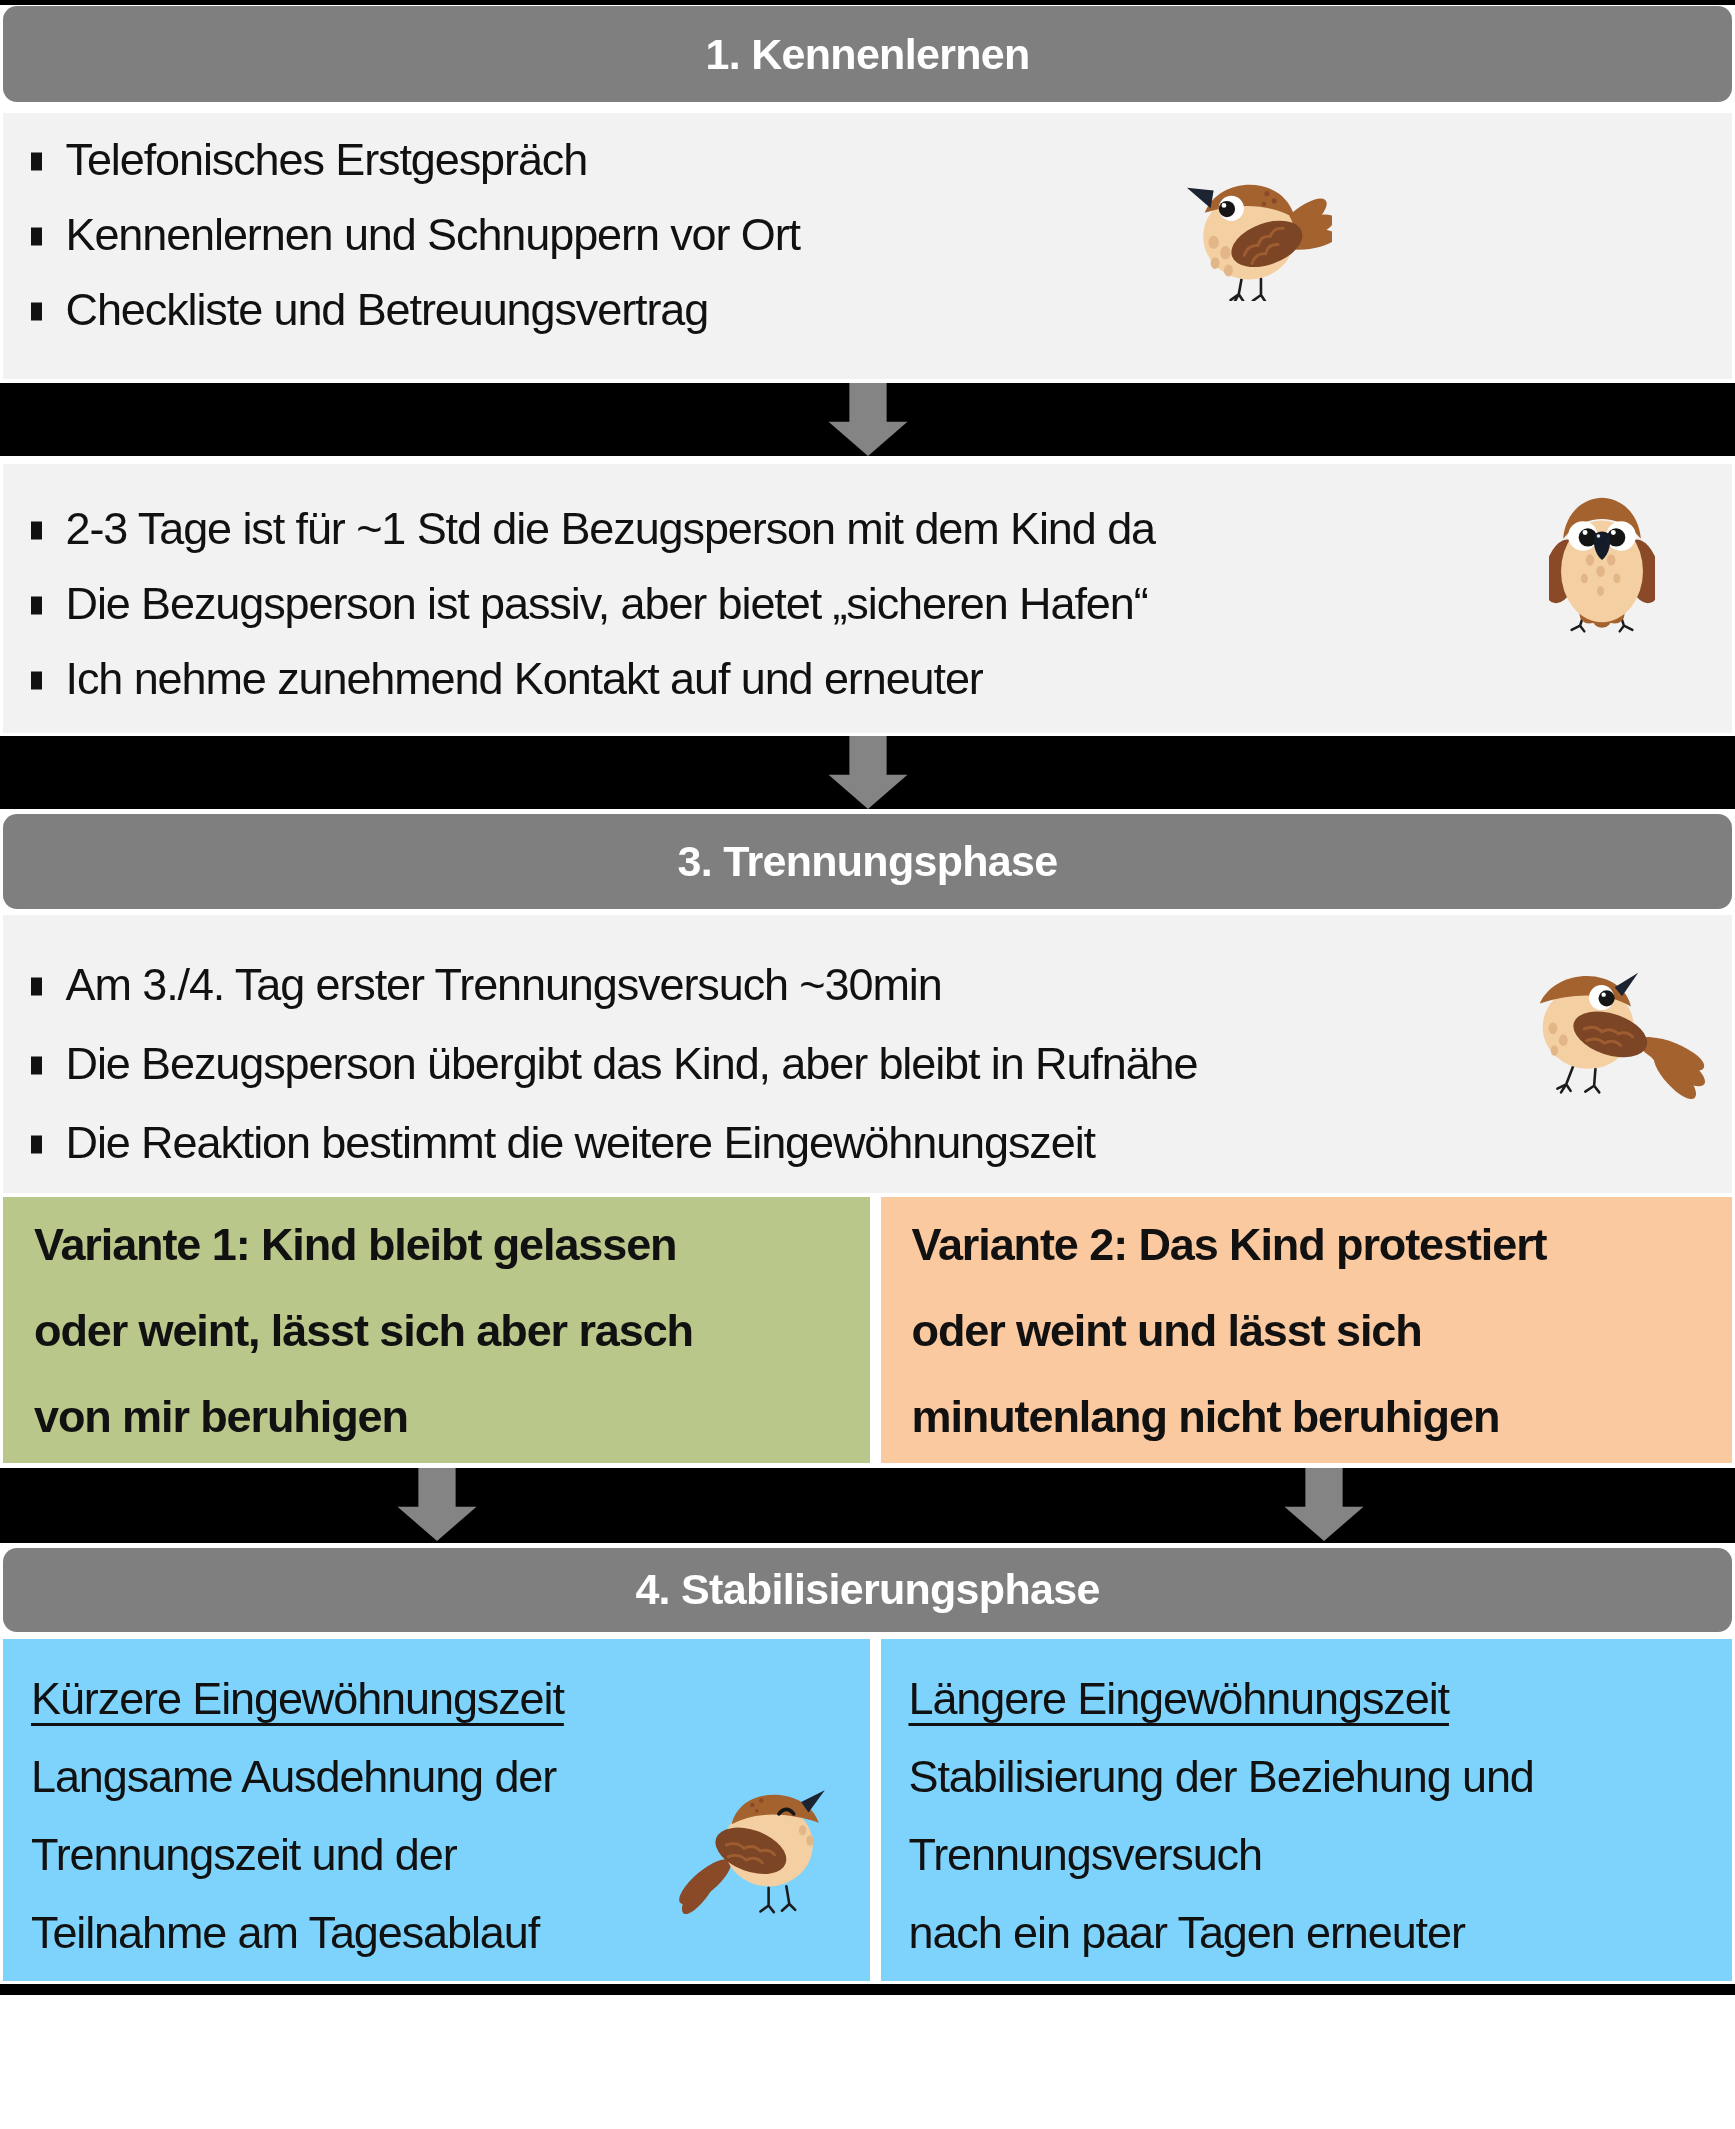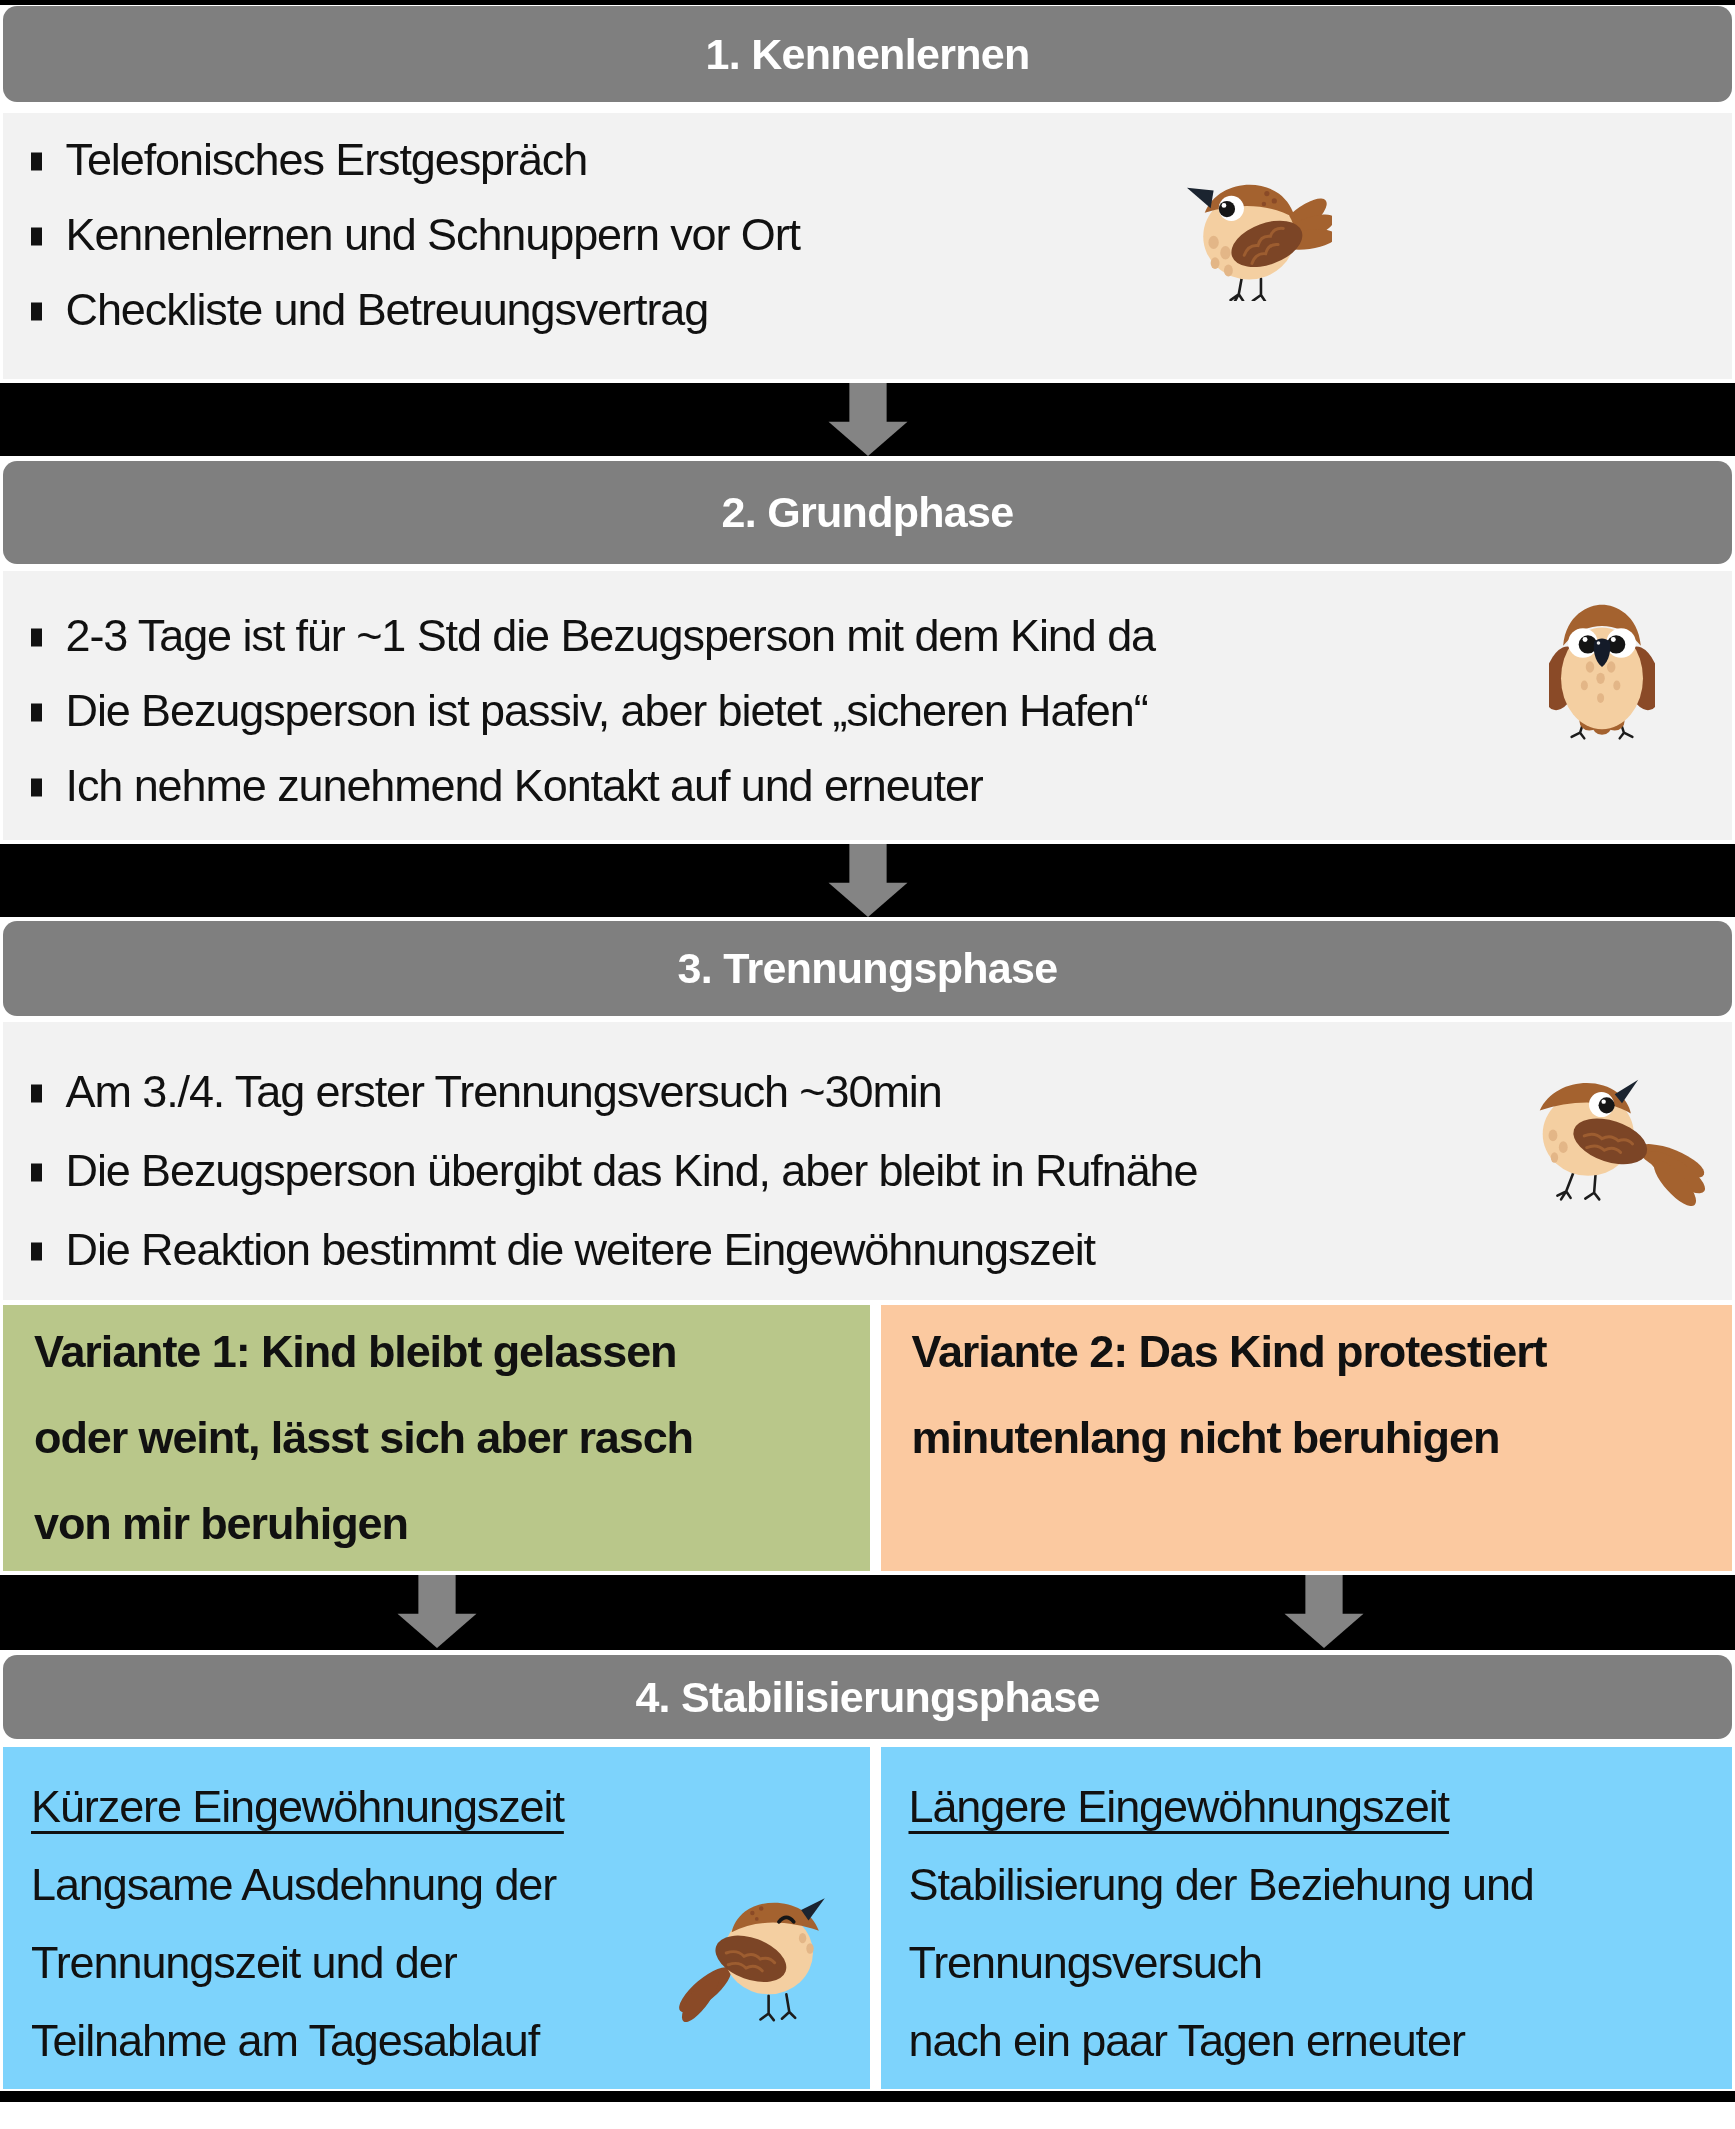--- a/index.html
+++ b/index.html
@@ -108,23 +108,20 @@
 
   <div class="band">
     <svg class="arrow-svg arrow-center" viewBox="0 0 110 98">
         <g fill="#848484">
           <rect x="30" y="0" width="50" height="55"></rect>
           <polygon points="2,52 108,52 55,98"></polygon>
         </g>
       </svg>
   </div>
 
-  <div class="phase-header h2">
-    <span>2. Grundphase</span>
-  </div>
   <div class="content c2">
     <ul class="bullets">
       <li><span class="bm"></span><span>2-3 Tage ist für ~1 Std die Bezugsperson mit dem Kind da</span></li>
       <li><span class="bm"></span><span>Die Bezugsperson ist passiv, aber bietet „sicheren Hafen“</span></li>
       <li><span class="bm"></span><span>Ich nehme zunehmend Kontakt auf und erneuter</span></li>
     </ul>
     <svg class="bird bird2" viewBox="0 0 150 200" aria-hidden="true">
       <ellipse cx="18" cy="108" rx="24" ry="46" transform="rotate(14 18 108)" fill="#8a4a27"></ellipse>
       <ellipse cx="132" cy="108" rx="24" ry="46" transform="rotate(-14 132 108)" fill="#8a4a27"></ellipse>
       <g stroke="#1c1c1c" stroke-width="3.5" fill="none" stroke-linecap="round">
@@ -209,20 +206,21 @@
   </div>
 
   <div class="split-row boxes">
     <div class="vbox v1">
       <div class="vline">Variante 1: Kind bleibt gelassen</div>
       <div class="vline">oder weint, lässt sich aber rasch</div>
       <div class="vline">von mir beruhigen</div>
     </div>
     <div class="vbox v2">
       <div class="vline">Variante 2: Das Kind protestiert</div>
+      <div class="vline">oder weint und lässt sich</div>
       <div class="vline">minutenlang nicht beruhigen</div>
     </div>
   </div>
 
   <div class="band b3">
     <svg class="arrow-svg arrow-left" viewBox="0 0 110 98">
         <g fill="#848484">
           <rect x="30" y="0" width="50" height="55"></rect>
           <polygon points="2,52 108,52 55,98"></polygon>
         </g>

